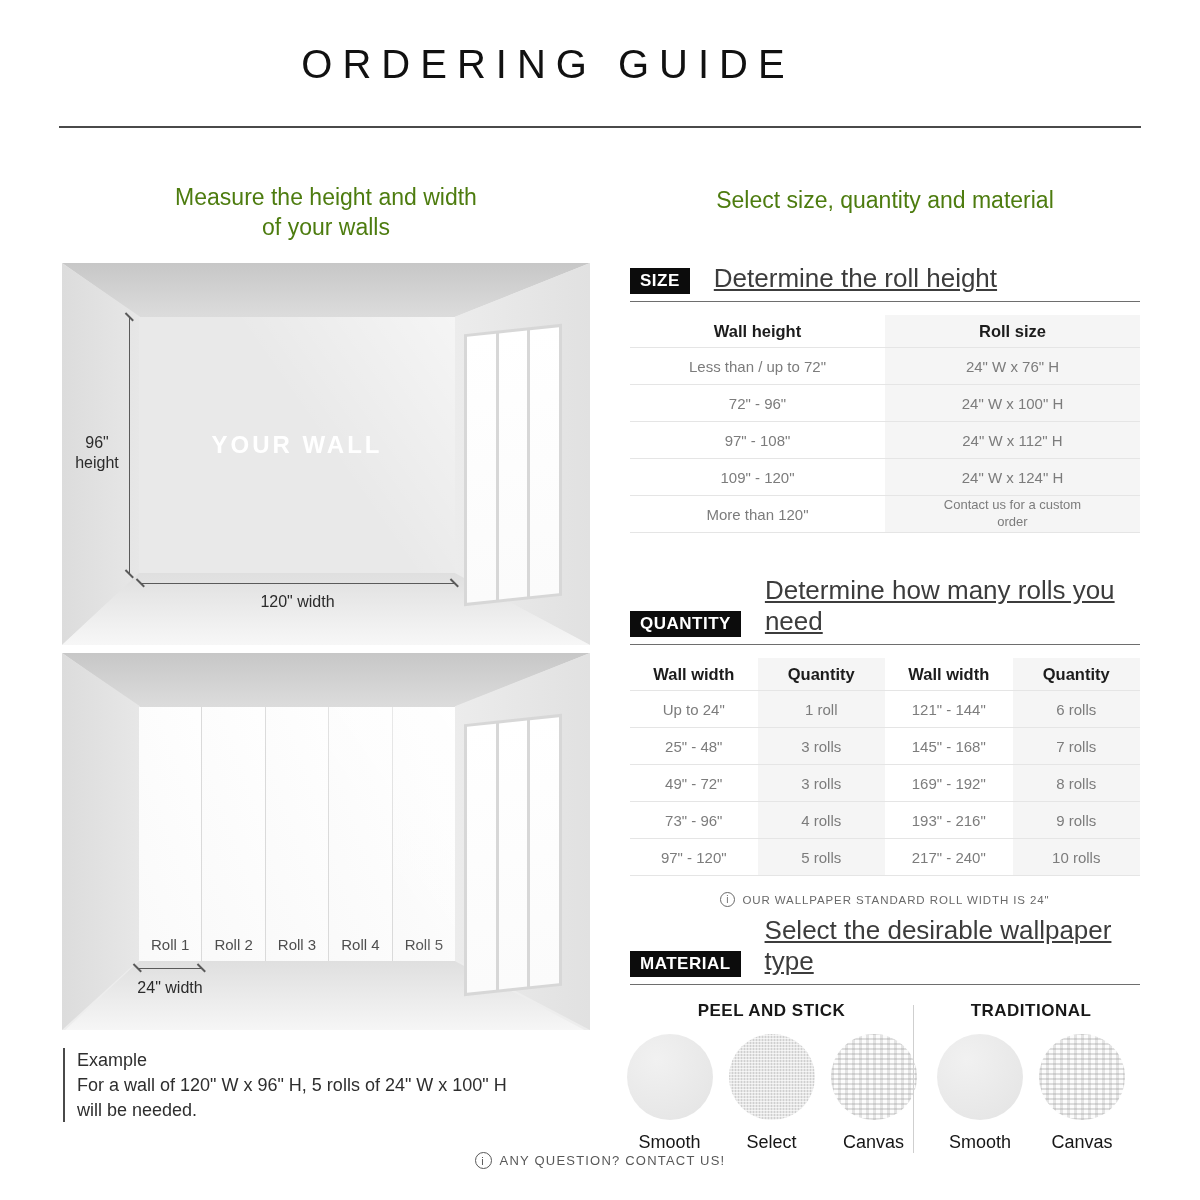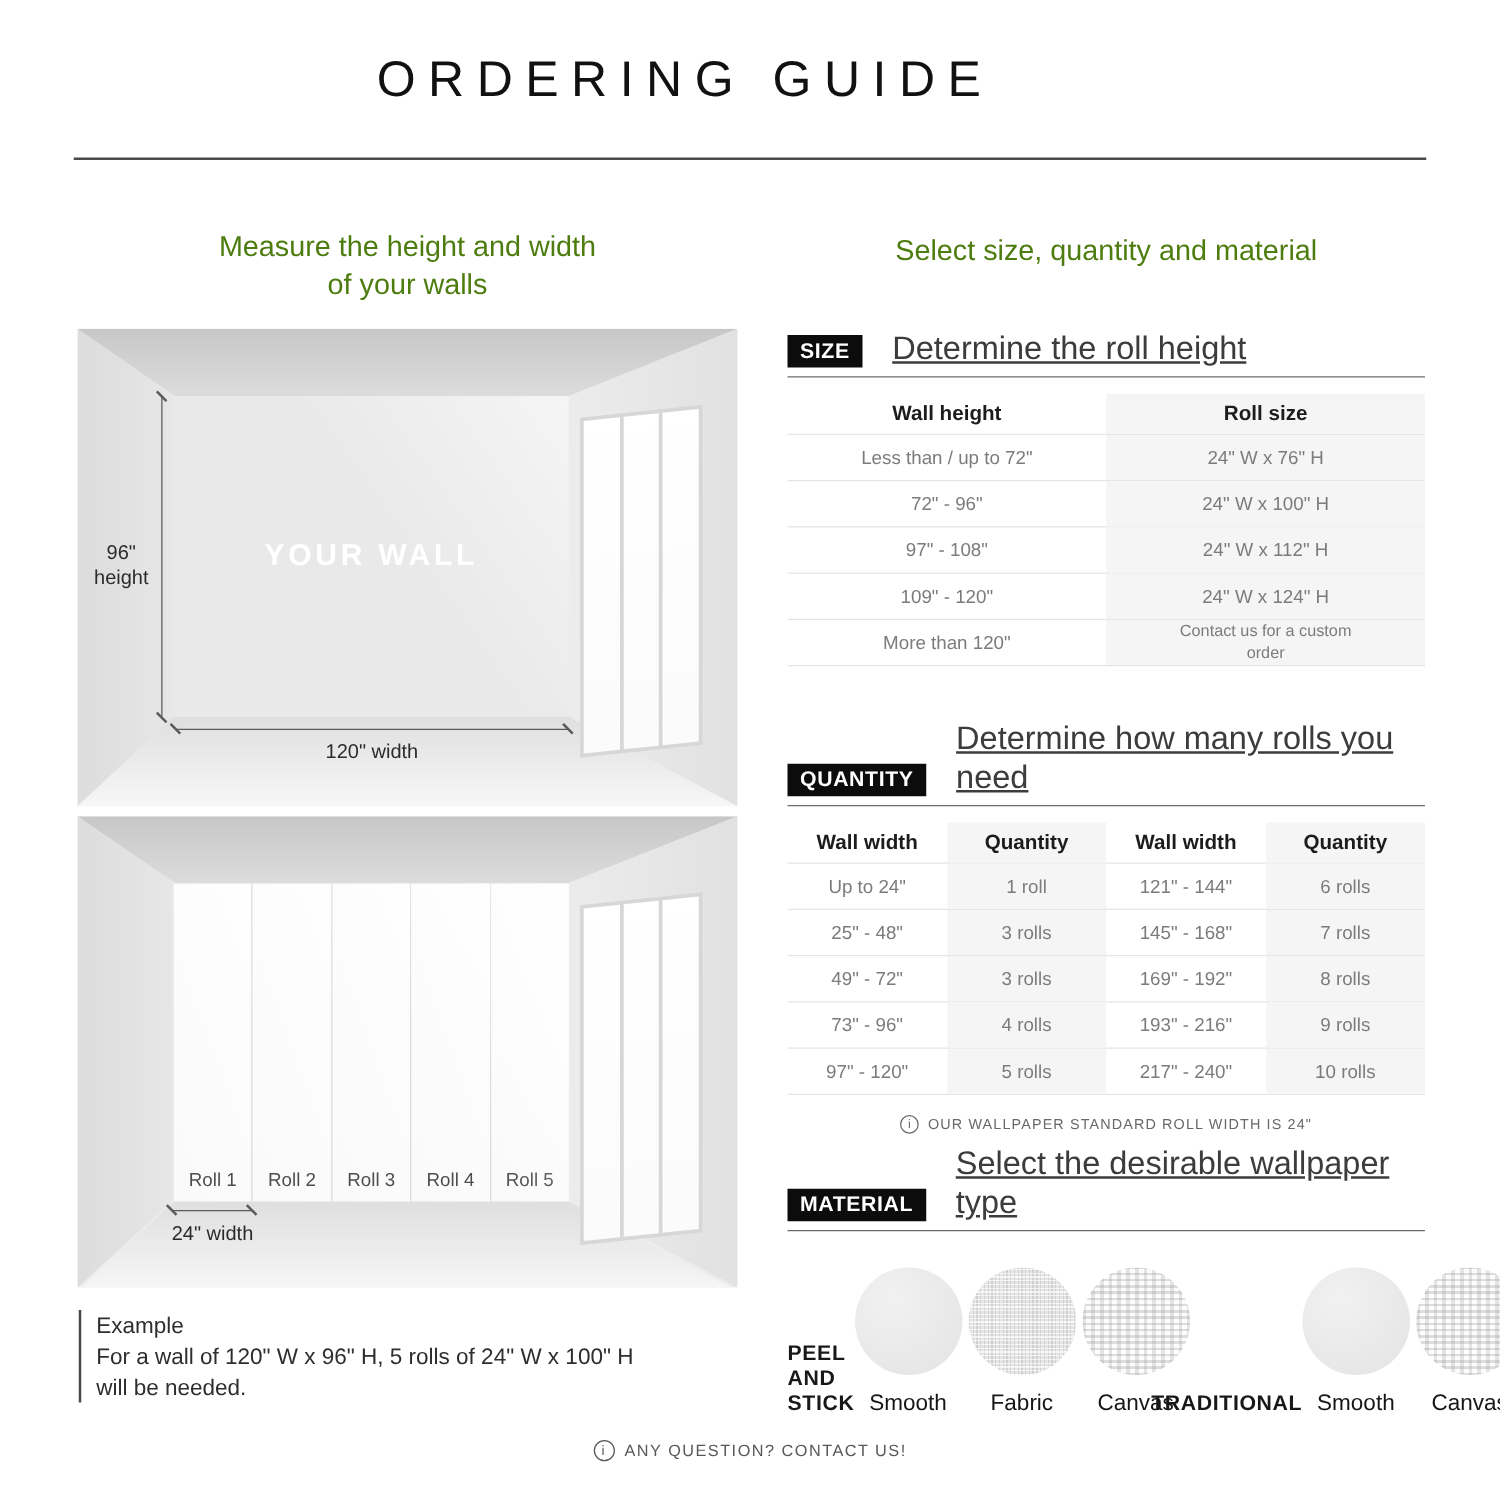--- a/index.html
+++ b/index.html
@@ -88,26 +88,26 @@
   .qtable .tcell{flex:0 0 25%;box-sizing:border-box;}
 
   .note{margin-top:16px;display:flex;align-items:center;justify-content:center;gap:7px;
     font-size:11.5px;letter-spacing:.9px;color:#696969;}
   .info-icon{display:inline-flex;align-items:center;justify-content:center;width:15px;height:15px;
     border:1.2px solid #696969;border-radius:50%;font-size:10px;font-style:normal;flex:0 0 auto;
     box-sizing:border-box;}
 
   
   .mat-groups{display:flex;margin-top:16px;}
-  .mat-group{display:flex;flex-direction:row;align-items:flex-end;}
+  .mat-group{display:flex;flex-direction:column;align-items:center;}
   .mat-group.gleft{width:283px;}
   .mat-group.gright{flex:1;}
   .mat-divider{width:1px;background:#cfcfcf;margin:4px 8px 0 0;}
   .mat-title{font-size:17px;font-weight:700;letter-spacing:.5px;color:#181818;}
-  .swatch-row{display:flex;gap:5px;margin-top:13px;}
+  .swatch-row{display:flex;gap:16px;margin-top:13px;}
   .swatch{display:flex;flex-direction:column;align-items:center;}
   .circle{width:86px;height:86px;border-radius:50%;}
   .tex-smooth{background:radial-gradient(circle at 35% 30%,#f1f1f1,#e3e3e3);}
   .tex-fabric{background-color:#e6e6e6;
     background-image:repeating-linear-gradient(0deg,rgba(255,255,255,.65) 0 1px,transparent 1px 3px),
       repeating-linear-gradient(90deg,rgba(170,170,170,.38) 0 1px,transparent 1px 3px);}
   .tex-canvas{background-color:#fcfcfc;
     background-image:repeating-linear-gradient(0deg,rgba(140,140,140,.28) 0 2px,transparent 2px 5px),
       repeating-linear-gradient(90deg,rgba(140,140,140,.22) 0 3px,transparent 3px 7px);}
   .swatch-label{margin-top:12px;font-size:18px;color:#161616;}
@@ -292,21 +292,21 @@
     <div class="mat-groups">
       <div class="mat-group gleft">
         <div class="mat-title">PEEL AND STICK</div>
         <div class="swatch-row">
           <div class="swatch">
             <div class="circle tex-smooth"></div>
             <div class="swatch-label">Smooth</div>
           </div>
           <div class="swatch">
             <div class="circle tex-fabric"></div>
-            <div class="swatch-label">Fabric</div>
+            <div class="swatch-label">Select</div>
           </div>
           <div class="swatch">
             <div class="circle tex-canvas"></div>
             <div class="swatch-label">Canvas</div>
           </div>
         </div>
       </div>
       <div class="mat-divider"></div>
       <div class="mat-group gright">
         <div class="mat-title">TRADITIONAL</div>

